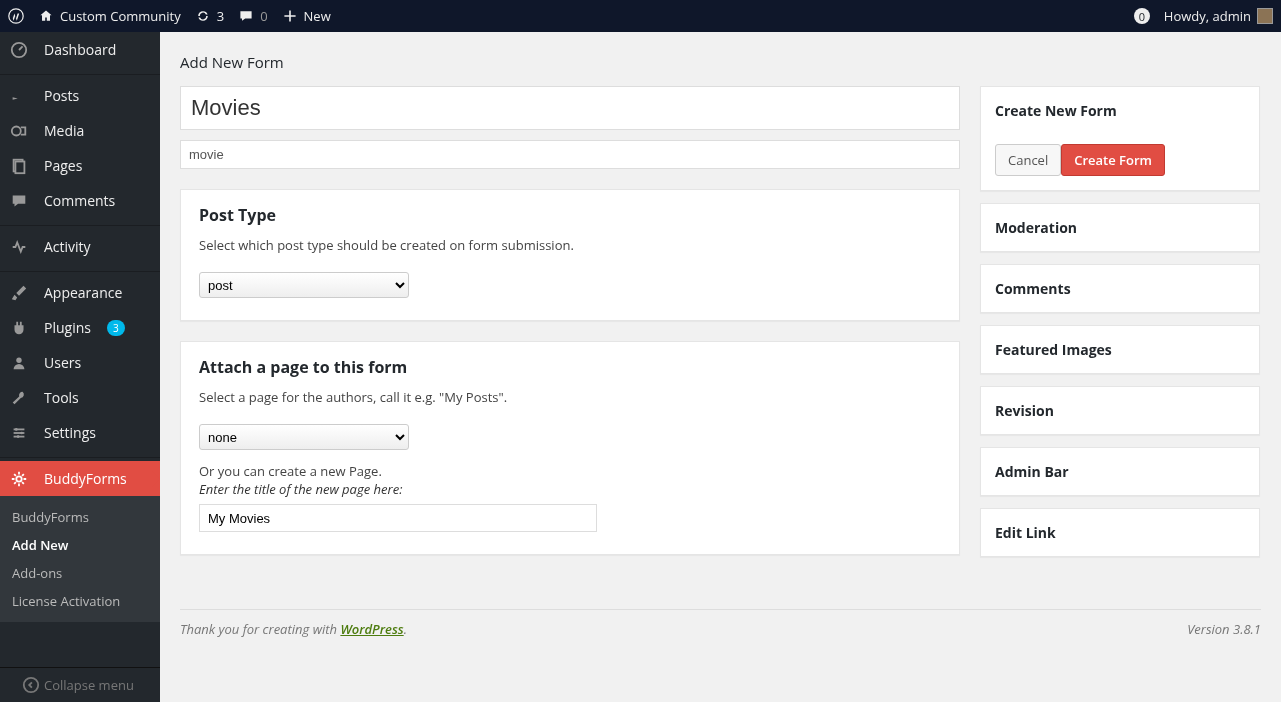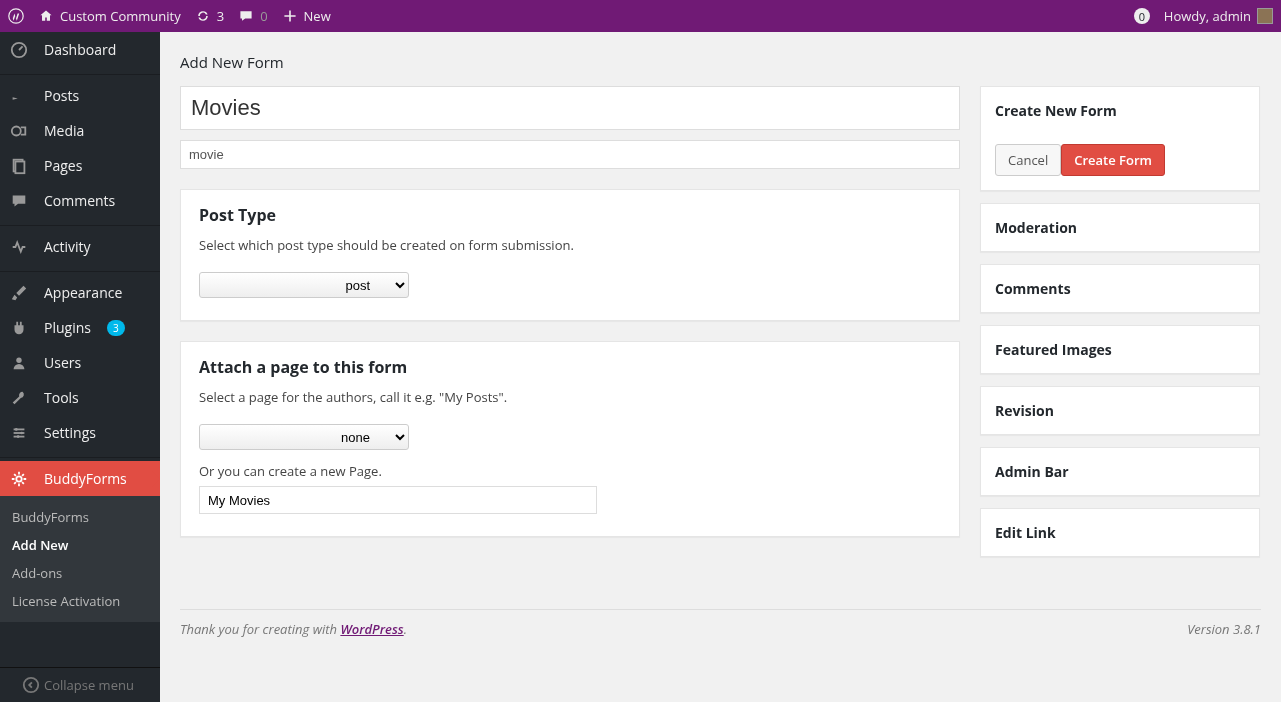--- a/index.html
+++ b/index.html
@@ -1,19 +1,19 @@
 <!DOCTYPE html>
 <html><head>
 <meta charset="utf-8">
 <style>
 * { box-sizing: border-box; margin: 0; padding: 0; }
 body { font-family: -apple-system, "Open Sans", sans-serif; font-size: 13px; color: #444; background: #f1f1f1; }
 
 
-#adminbar { height: 32px; background: #701a75; color: #eee; display: flex; align-items: center; padding: 0 8px; justify-content: space-between; }
+#adminbar { height: 32px; background: #0f172a; color: #eee; display: flex; align-items: center; padding: 0 8px; justify-content: space-between; }
 #adminbar .left, #adminbar .right { display: flex; align-items: center; gap: 14px; }
 .ab-item { display: flex; align-items: center; gap: 6px; color: #eee; cursor: pointer; font-size: 13px; }
 .ab-item .mini-badge { background: #eee; color: #23282d; border-radius: 50%; font-size: 11px; width: 16px; height: 16px; display: inline-flex; align-items: center; justify-content: center; }
 .ab-icon { width: 16px; height: 16px; display: inline-flex; align-items: center; justify-content: center; }
 .avatar { width: 16px; height: 16px; background: #8b7355; border: 1px solid #999; }
 
 
 #main { display: flex; height: calc(100vh - 32px); }
 #adminmenu { width: 160px; background: #23282d; color: #eee; display: flex; flex-direction: column; }
 .menu-item { display: flex; align-items: center; gap: 16px; padding: 8px 10px; color: #eee; cursor: pointer; font-size: 14px; }
@@ -34,36 +34,36 @@
 .left-col { flex: 1; max-width: 780px; }
 .right-col { width: 280px; }
 
 #title-input { width: 100%; padding: 8px 10px; font-size: 22px; border: 1px solid #ddd; background: #fff; color: #333; outline: none; }
 #slug-input { width: 100%; margin-top: 10px; padding: 6px 8px; font-size: 13px; border: 1px solid #ddd; background: #fff; color: #555; }
 
 .postbox { background: #fff; border: 1px solid #e5e5e5; box-shadow: 0 1px 1px rgba(0,0,0,0.04); margin-top: 20px; }
 .postbox .inside { padding: 14px 18px 22px; }
 .postbox h3 { font-size: 16px; font-weight: 700; color: #23282d; margin-bottom: 10px; }
 .postbox p.desc { font-size: 13px; color: #444; margin-bottom: 18px; }
-.form-select { width: 210px; height: 26px; font-size: 13px; border: 1px solid #ccc; border-radius: 3px; background: linear-gradient(#fff,#eee); padding: 2px 22px; text-align: right; }
+.form-select { width: 210px; height: 26px; font-size: 13px; border: 1px solid #ccc; border-radius: 3px; background: linear-gradient(#fff,#eee); padding: 2px 4px; }
 .new-page-input { width: 398px; height: 28px; padding: 4px 8px; font-size: 13px; border: 1px solid #ddd; }
 .or-text { margin-top: 12px; }
 .hint-italic { font-style: italic; color: #333; }
 
 
 .metabox { background: #fff; border: 1px solid #e5e5e5; box-shadow: 0 1px 1px rgba(0,0,0,0.04); margin-bottom: 12px; }
 .metabox .hndle { padding: 14px 14px; font-size: 14px; font-weight: 700; color: #23282d; cursor: pointer; }
 .metabox .inside { padding: 10px 14px 14px; }
 .btn { display: inline-block; padding: 6px 12px; font-size: 13px; border-radius: 3px; cursor: pointer; }
 .btn-default { background: #f7f7f7; border: 1px solid #ccc; color: #555; }
 .btn-primary { background: #e14d43; border: 1px solid #c13a31; color: #fff; font-weight: 600; }
 .publish-actions { display: flex; justify-content: flex-start; align-items: center; }
 
 #footer { margin-top: 40px; display: flex; justify-content: space-between; color: #777; font-style: italic; font-size: 13px; padding: 10px 0; border-top: 1px solid #ddd; }
-#footer a { color: #701a75; font-style: italic; font-weight: 600; }
+#footer a { color: #4d7c0f; font-style: italic; font-weight: 600; }
 
 svg { width: 100%; height: 100%; }
 </style>
 </head>
 <body>
 
 <div id="adminbar">
   <div class="left">
     <span class="ab-item">
       <span class="ab-icon">
@@ -269,20 +269,21 @@
           </div>
 
           <div class="postbox">
             <div class="inside">
               <h3>Attach a page to this form</h3>
               <p class="desc">Select a page for the authors, call it e.g. "My Posts".</p>
               <select class="form-select">
                 <option>none</option>
               </select>
               <p class="or-text">Or you can create a new Page.</p>
+              <p class="hint-italic">Enter the title of the new page here:</p>
               <input class="new-page-input" type="text" style="margin-top: 6px;" value="My Movies">
             </div>
           </div>
         </div>
 
         <div class="right-col">
           <div class="metabox">
             <div class="hndle">Create New Form</div>
             <div class="inside">
               <div class="publish-actions">

